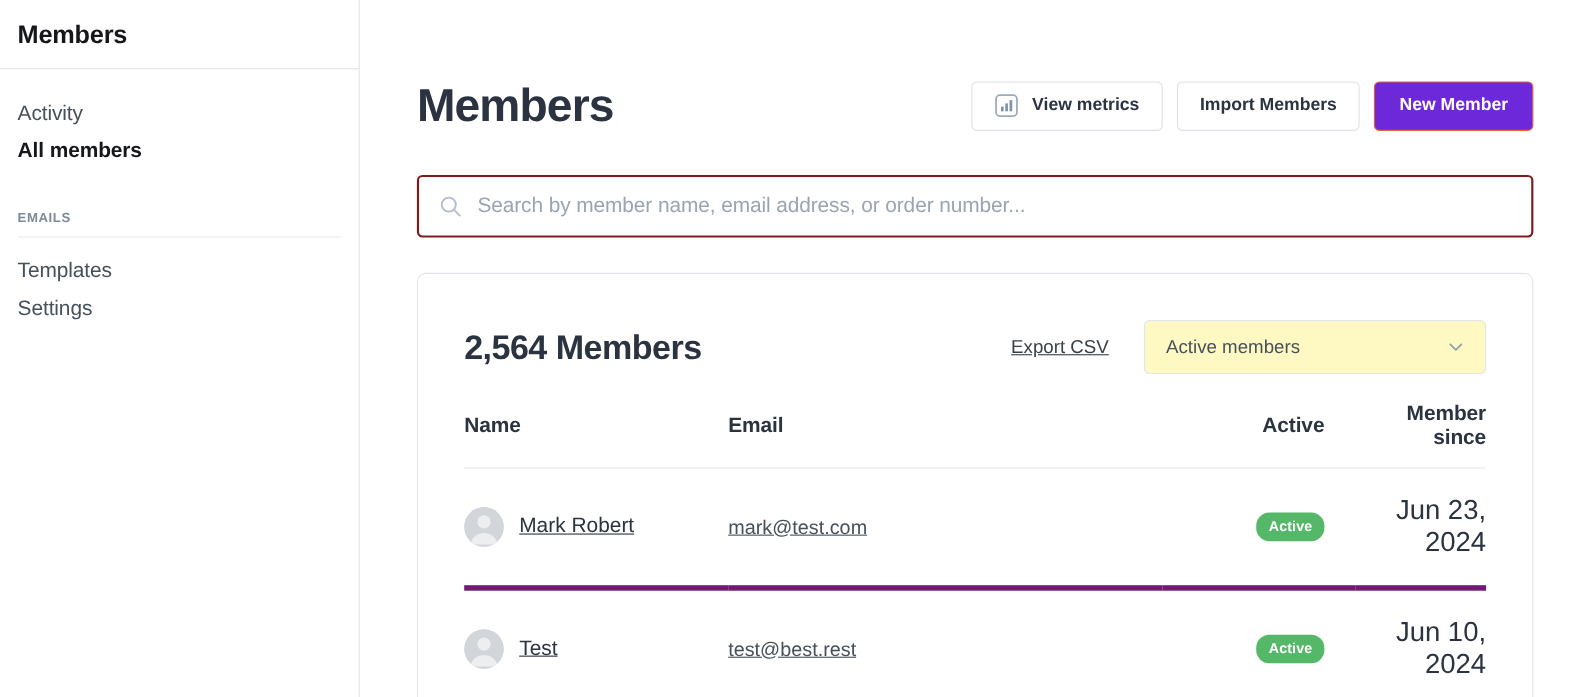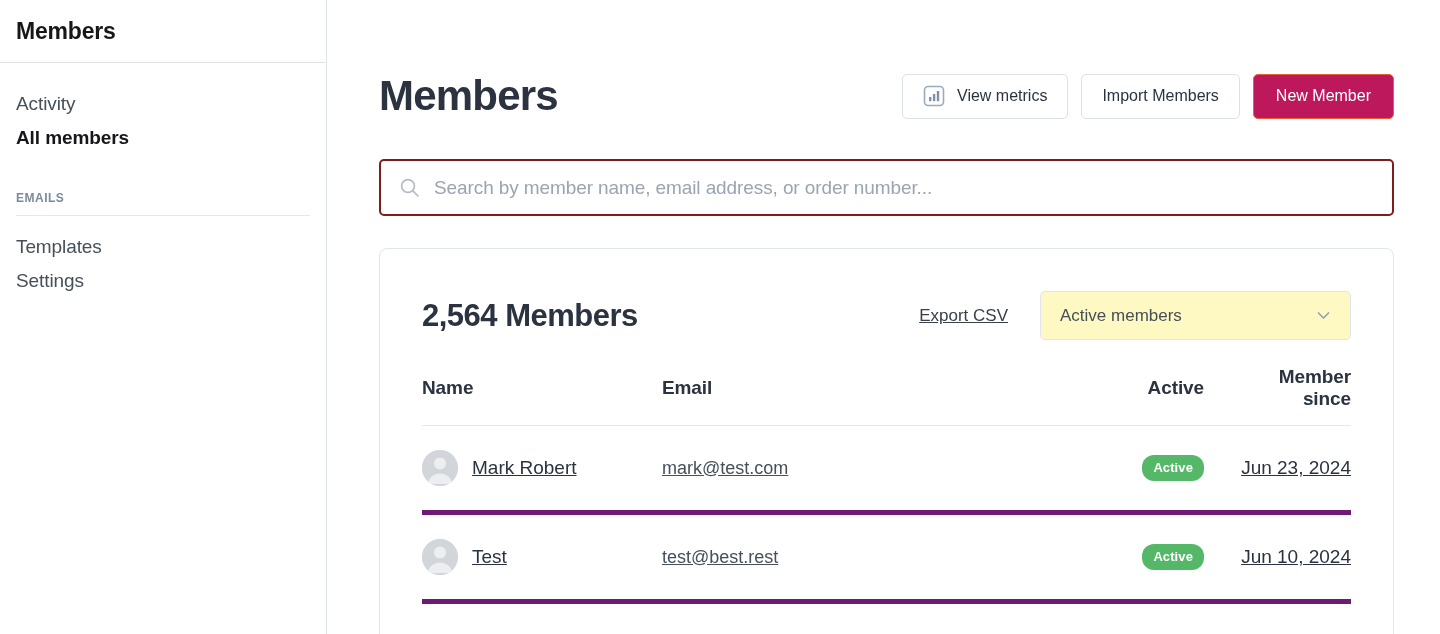--- a/index.html
+++ b/index.html
@@ -57,31 +57,31 @@
   .page-head {
     display: flex; align-items: center; justify-content: space-between;
     padding-top: 72px;
   }
   .page-title {
     font-size: 42px; font-weight: bold; color: #2b3340;
     letter-spacing: -0.8px;
   }
   .head-actions { display: flex; align-items: center; gap: 13px; }
   .btn {
-    height: 45px; border-radius: 5px; font-size: 16px; font-weight: normal;
+    height: 45px; border-radius: 5px; font-size: 16px; font-weight: bold;
     display: inline-flex; align-items: center; justify-content: center;
     cursor: pointer; white-space: nowrap;
     font-family: "Liberation Sans", sans-serif;
   }
   .btn-white {
     background: #fff; border: 1px solid #dde1e5; color: #2b3340;
     padding: 0 20px; gap: 12px;
   }
   .btn-orange {
-    background: #be185d; border: 1px solid #e4613a; color: #ffffff;
+    background: #6d28d9; border: 1px solid #e4613a; color: #ffffff;
     padding: 0 22px;
   }
   .metrics-icon { width: 22px; height: 22px; display: block; }
 
   
   .search-box {
     margin-top: 39px;
     height: 57px;
     border: 2px solid #7f1d1d;
     border-radius: 5px;
@@ -153,21 +153,21 @@
   }
   .member-email { font-size: 18px; color: #46505a; text-decoration: underline; }
   .td-active { text-align: right; padding-right: 28px; }
   .badge {
     display: inline-block;
     background: #55b868; color: #ffffff;
     font-size: 13px; font-weight: bold;
     padding: 5px 11px 6px; border-radius: 12px;
     letter-spacing: 0.1px;
   }
-  .td-since { text-align: right; font-size: 19px; color: #2b3340; text-decoration: underline; }
+  .td-since { text-align: right; font-size: 25px; color: #2b3340; }
 </style>
 </head>
 <body>
 
 <div class="app">
 
   <aside class="sidebar">
     <div class="sidebar-header">
       <span class="sidebar-title">Members</span>
     </div>

